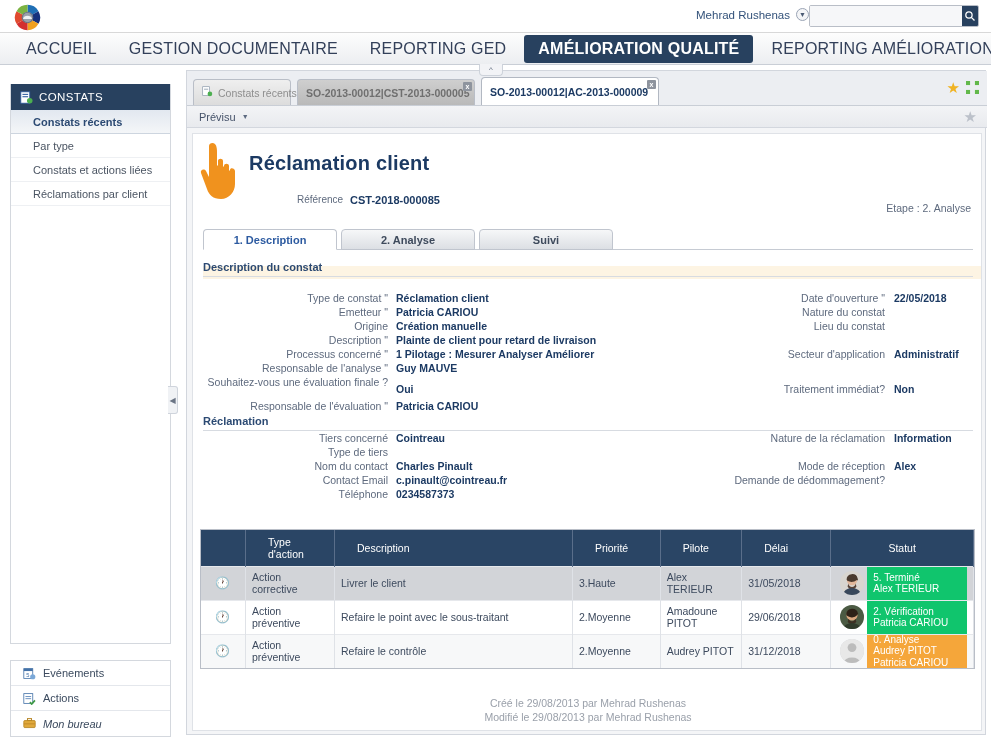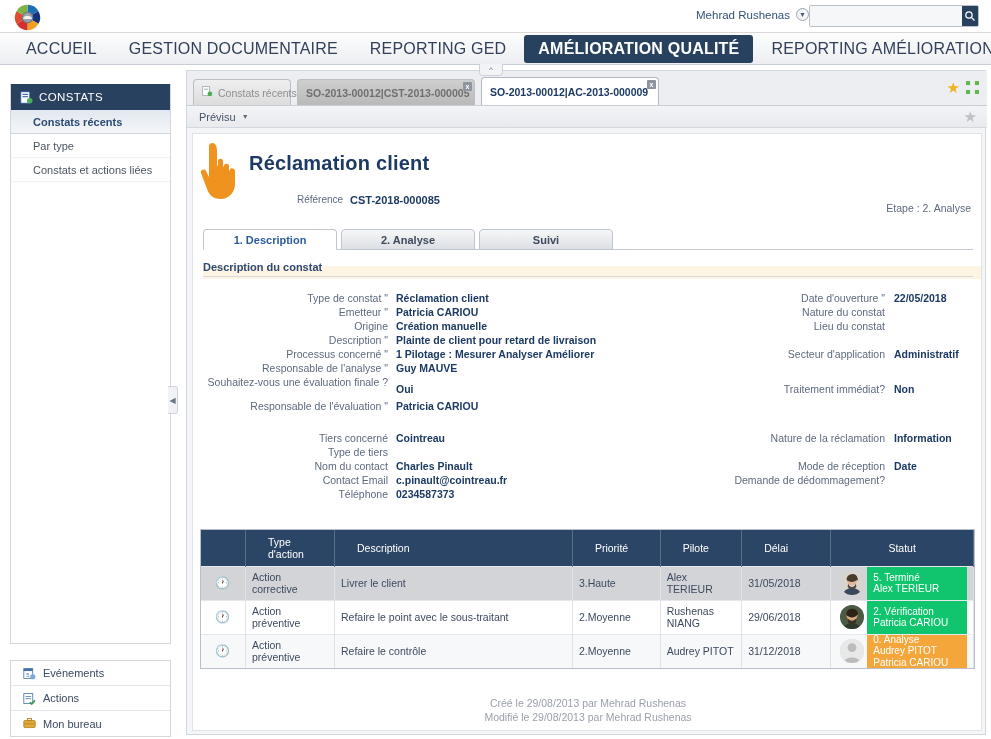--- a/index.html
+++ b/index.html
@@ -103,21 +103,21 @@
   .sidebar-bottom {
     position: absolute; left: 10px; width: 161px;
     border: 1px solid #d4d8de; background: #fff;
   }
   .sb-bottom-item {
     height: 25px; display: flex; align-items: center; gap: 7px;
     padding-left: 12px; font-size: 11px; color: #3b4a5e;
     border-bottom: 1px solid #e4e7ec; cursor: pointer;
     background: #fff;
   }
-  .sb-bottom-item:last-child { border-bottom: none; }
+  .sb-bottom-item:last-child { border-bottom: none; font-style: italic; }
 
   .collapse-handle {
     position: absolute; left: 168px; top: 386px;
     width: 10px; height: 28px;
     background: #f0f2f5; border: 1px solid #cfd4dc;
     border-left: none; border-radius: 0 3px 3px 0;
     display: flex; align-items: center; justify-content: center;
     font-size: 8px; color: #6b7585; cursor: pointer;
   }
 
@@ -368,20 +368,21 @@
           <rect x="3" y="3.5" width="7" height="1.3" fill="#2c5aa0"></rect>
           <rect x="3" y="6.4" width="7" height="1.3" fill="#2c5aa0"></rect>
           <circle cx="12" cy="12" r="3.4" fill="#4caf50"></circle>
         </svg>
       </span>
       <span>CONSTATS</span>
     </div>
     <div class="sidebar-item selected">Constats récents</div>
     <div class="sidebar-item">Par type</div>
     <div class="sidebar-item">Constats et actions liées</div>
+    <div class="sidebar-item">Réclamations par client</div>
   </div>
 
   <div class="sidebar-bottom" style="top:660px;">
     <div class="sb-bottom-item">
       <span class="sb-icon">
         <svg width="13" height="13" viewBox="0 0 16 16">
           <rect x="1" y="2" width="11" height="12" fill="#fff" stroke="#4472a8"></rect>
           <rect x="1" y="2" width="11" height="3" fill="#4472a8"></rect>
           <text x="4" y="12" font-size="7" fill="#4472a8" font-family="sans-serif">5</text>
           <circle cx="12" cy="12" r="3.2" fill="#7aa8d8"></circle>
@@ -567,20 +568,21 @@
         <span class="fvalue">Administratif</span>
       </div>
 
       <div class="field" style="left:550px; top:249px; width:142px;">
         <span class="flabel" style="width:100%;">Traitement immédiat?</span>
       </div>
       <div class="field" style="left:701px; top:249px;">
         <span class="fvalue">Non</span>
       </div>
 
+      <div class="sect" style="top:281px;">Réclamation</div>
 
       <div class="field" style="left:10px; top:298px; width:185px;">
         <span class="flabel" style="width:100%;">Tiers concerné</span>
       </div>
       <div class="field" style="left:203px; top:298px;">
         <span class="fvalue">Cointreau</span>
       </div>
 
       <div class="field" style="left:10px; top:312px; width:185px;">
         <span class="flabel" style="width:100%;">Type de tiers</span>
@@ -614,21 +616,21 @@
         <span class="flabel" style="width:100%;">Nature de la réclamation</span>
       </div>
       <div class="field" style="left:701px; top:298px;">
         <span class="fvalue">Information</span>
       </div>
 
       <div class="field" style="left:520px; top:326px; width:172px;">
         <span class="flabel" style="width:100%;">Mode de réception</span>
       </div>
       <div class="field" style="left:701px; top:326px;">
-        <span class="fvalue">Date</span>
+        <span class="fvalue">Alex</span>
       </div>
 
       <div class="field" style="left:520px; top:340px; width:172px;">
         <span class="flabel" style="width:100%;">Demande de dédommagement?</span>
       </div>
       <div class="field" style="left:701px; top:340px;">
         <span class="fvalue"></span>
       </div>
 
       <div class="tablewrap">
@@ -675,21 +677,21 @@
               </td>
             </tr>
 
             <tr class="r1">
               <td class="iconcell">
                 <span class="clockico">🕐</span>
               </td>
               <td>Action préventive</td>
               <td>Refaire le point avec le sous-traitant</td>
               <td>2.Moyenne</td>
-              <td>Rushenas NIANG</td>
+              <td>Amadoune PITOT</td>
               <td>29/06/2018</td>
               <td class="statuscell">
                 <div class="statusinner">
                   <div class="avatarbox">
                     <span class="avatar">
                       <svg width="24" height="24" viewBox="0 0 24 24">
                         <rect width="24" height="24" fill="#4b5a43"></rect>
                         <circle cx="12" cy="10" r="5.6" fill="#d9a77f"></circle>
                         <path d="M6.2 9 a6 6 0 0 1 11.8 -0.6 l-0.6 1.6 a8 8 0 0 1-10.8 0.6 z" fill="#2d2218"></path>
                         <path d="M8.5 13.8 a4 5 0 0 0 7 0 l0.8 3 a5 5 0 0 1-8.6 0 z" fill="#3d2f22"></path>

